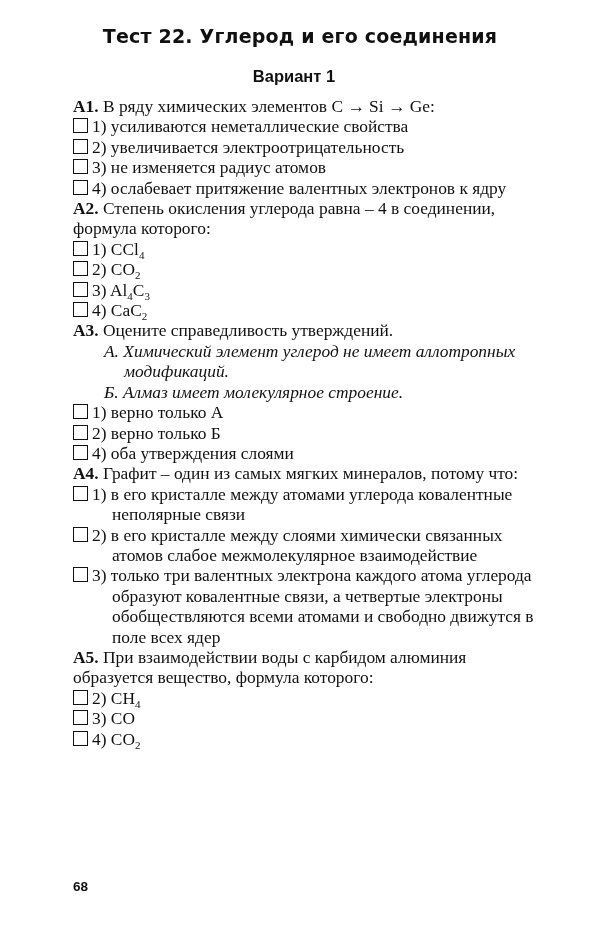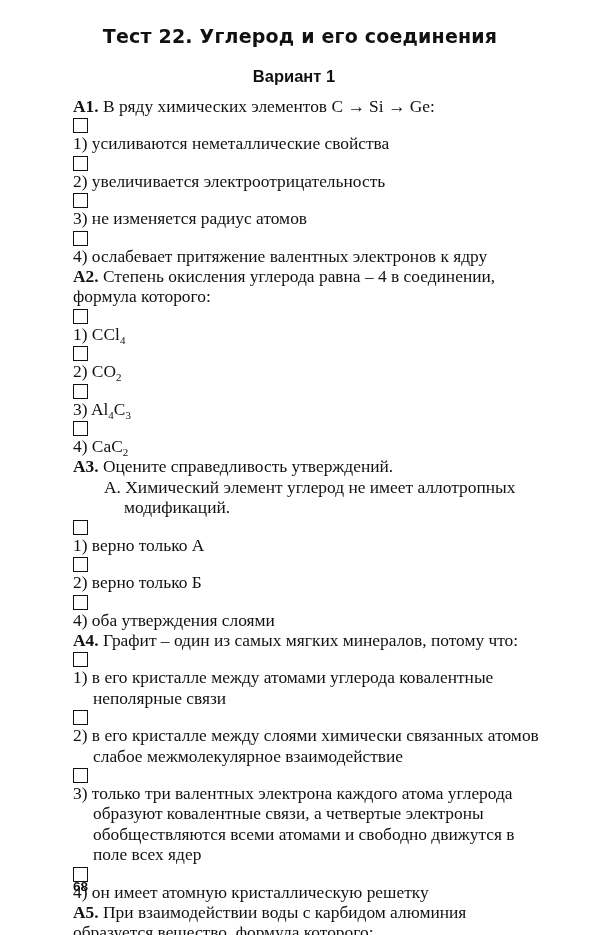--- a/index.html
+++ b/index.html
@@ -13,29 +13,29 @@
       position: absolute; left: 0; top: 67px; width: 532px; text-align: center;
       font-family: "Liberation Sans", sans-serif; font-weight: bold; font-size: 16.5px; margin-left: 28px;
     }
     .content {
       position: absolute; left: 73px; top: 96px; width: 470px;
       font-family: "Liberation Serif", serif; font-size: 17.4px; line-height: 20.4px;
     }
     .q { margin: 0; }
     .q-stem { margin: 0; }
     .q-num { font-weight: bold; }
-    .opt { display: flex; align-items: flex-start; margin: 0; flex-direction: column; }
+    .opt { display: flex; align-items: flex-start; margin: 0; }
     .box {
       flex: 0 0 auto; width: 15px; height: 15px; border: 1.3px solid #111;
       margin-top: 2px; margin-right: 4px; box-sizing: border-box; background: #fff;
     }
     .opt-text { flex: 1 1 auto; }
     .opt-num { white-space: nowrap; }
     .opt.multi .opt-text { padding-left: 20px; text-indent: -20px; }
-    .stmt { margin: 0 0 0 31px; padding-left: 20px; text-indent: -20px; }
+    .stmt { margin: 0 0 0 31px; padding-left: 20px; text-indent: -20px; font-style: italic; }
     sub { font-size: 11px; vertical-align: -4px; line-height: 0; }
     .page-num {
       position: absolute; left: 73px; top: 879px;
       font-family: "Liberation Sans", sans-serif; font-weight: bold; font-size: 13.5px;
     }
   </style>
 </head>
 <body>
 
 <div class="page">
@@ -77,20 +77,21 @@
           <span class="opt-text"><span class="opt-num">3)</span> <span><span>Al</span><sub>4</sub><span>C</span><sub>3</sub></span></span>
         </div>
         <div class="opt multi">
           <span class="box"></span>
           <span class="opt-text"><span class="opt-num">4)</span> <span><span>CaC</span><sub>2</sub></span></span>
         </div>
       </div>
       <div class="q">
         <p class="q-stem"><span class="q-num">A3.</span> <span>Оцените справедливость утверждений.</span></p>
         <p class="stmt"><span>А.</span> <span>Химический элемент углерод не имеет аллотропных модификаций.</span></p>
+        <p class="stmt"><span>Б.</span> <span>Алмаз имеет молекулярное строение.</span></p>
         <div class="opt multi">
           <span class="box"></span>
           <span class="opt-text"><span class="opt-num">1)</span> <span>верно только А</span></span>
         </div>
         <div class="opt multi">
           <span class="box"></span>
           <span class="opt-text"><span class="opt-num">2)</span> <span>верно только Б</span></span>
         </div>
         <div class="opt multi">
           <span class="box"></span>
@@ -104,24 +105,20 @@
           <span class="opt-text"><span class="opt-num">1)</span> <span>в его кристалле между атомами углерода ковалентные неполярные связи</span></span>
         </div>
         <div class="opt multi">
           <span class="box"></span>
           <span class="opt-text"><span class="opt-num">2)</span> <span>в его кристалле между слоями химически связанных атомов слабое межмолекулярное взаимодействие</span></span>
         </div>
         <div class="opt multi">
           <span class="box"></span>
           <span class="opt-text"><span class="opt-num">3)</span> <span>только три валентных электрона каждого атома углерода образуют ковалентные связи, а четвертые электроны обобществляются всеми атомами и свободно движутся в поле всех ядер</span></span>
         </div>
-        <div class="opt multi">
-          <span class="box"></span>
-          <span class="opt-text"><span class="opt-num">4)</span> <span>он имеет атомную кристаллическую решетку</span></span>
-        </div>
       </div>
       <div class="q">
         <p class="q-stem"><span class="q-num">A5.</span> <span>При взаимодействии воды с карбидом алюминия образуется вещество, формула которого:</span></p>
         <div class="opt multi">
           <span class="box"></span>
           <span class="opt-text"><span class="opt-num">2)</span> <span><span>CH</span><sub>4</sub></span></span>
         </div>
         <div class="opt multi">
           <span class="box"></span>
           <span class="opt-text"><span class="opt-num">3)</span> <span><span>CO</span></span></span>

